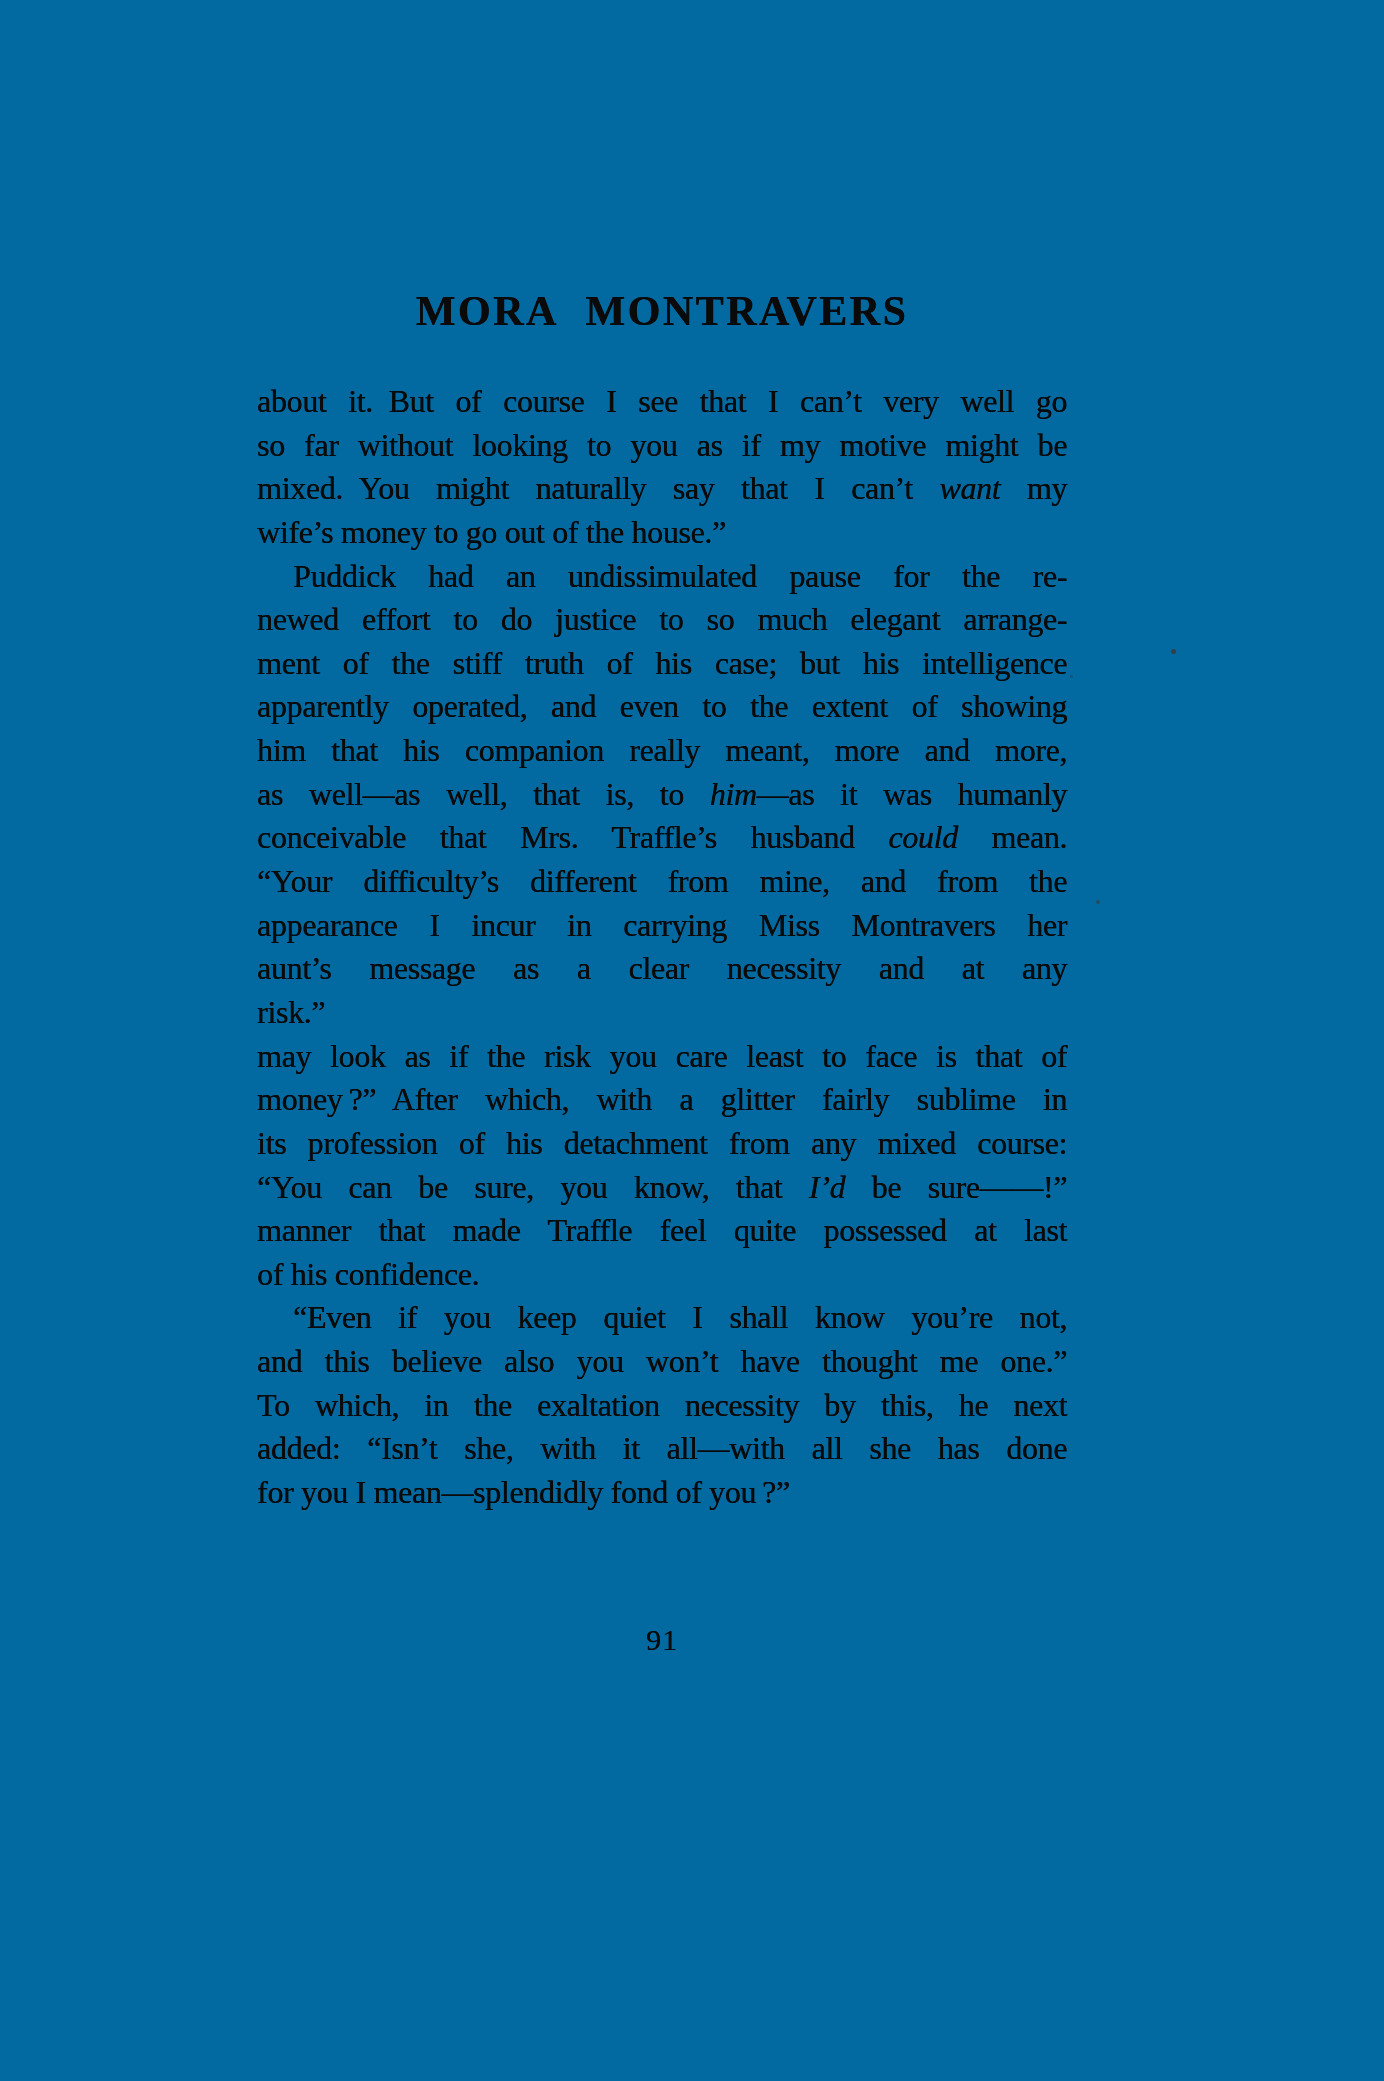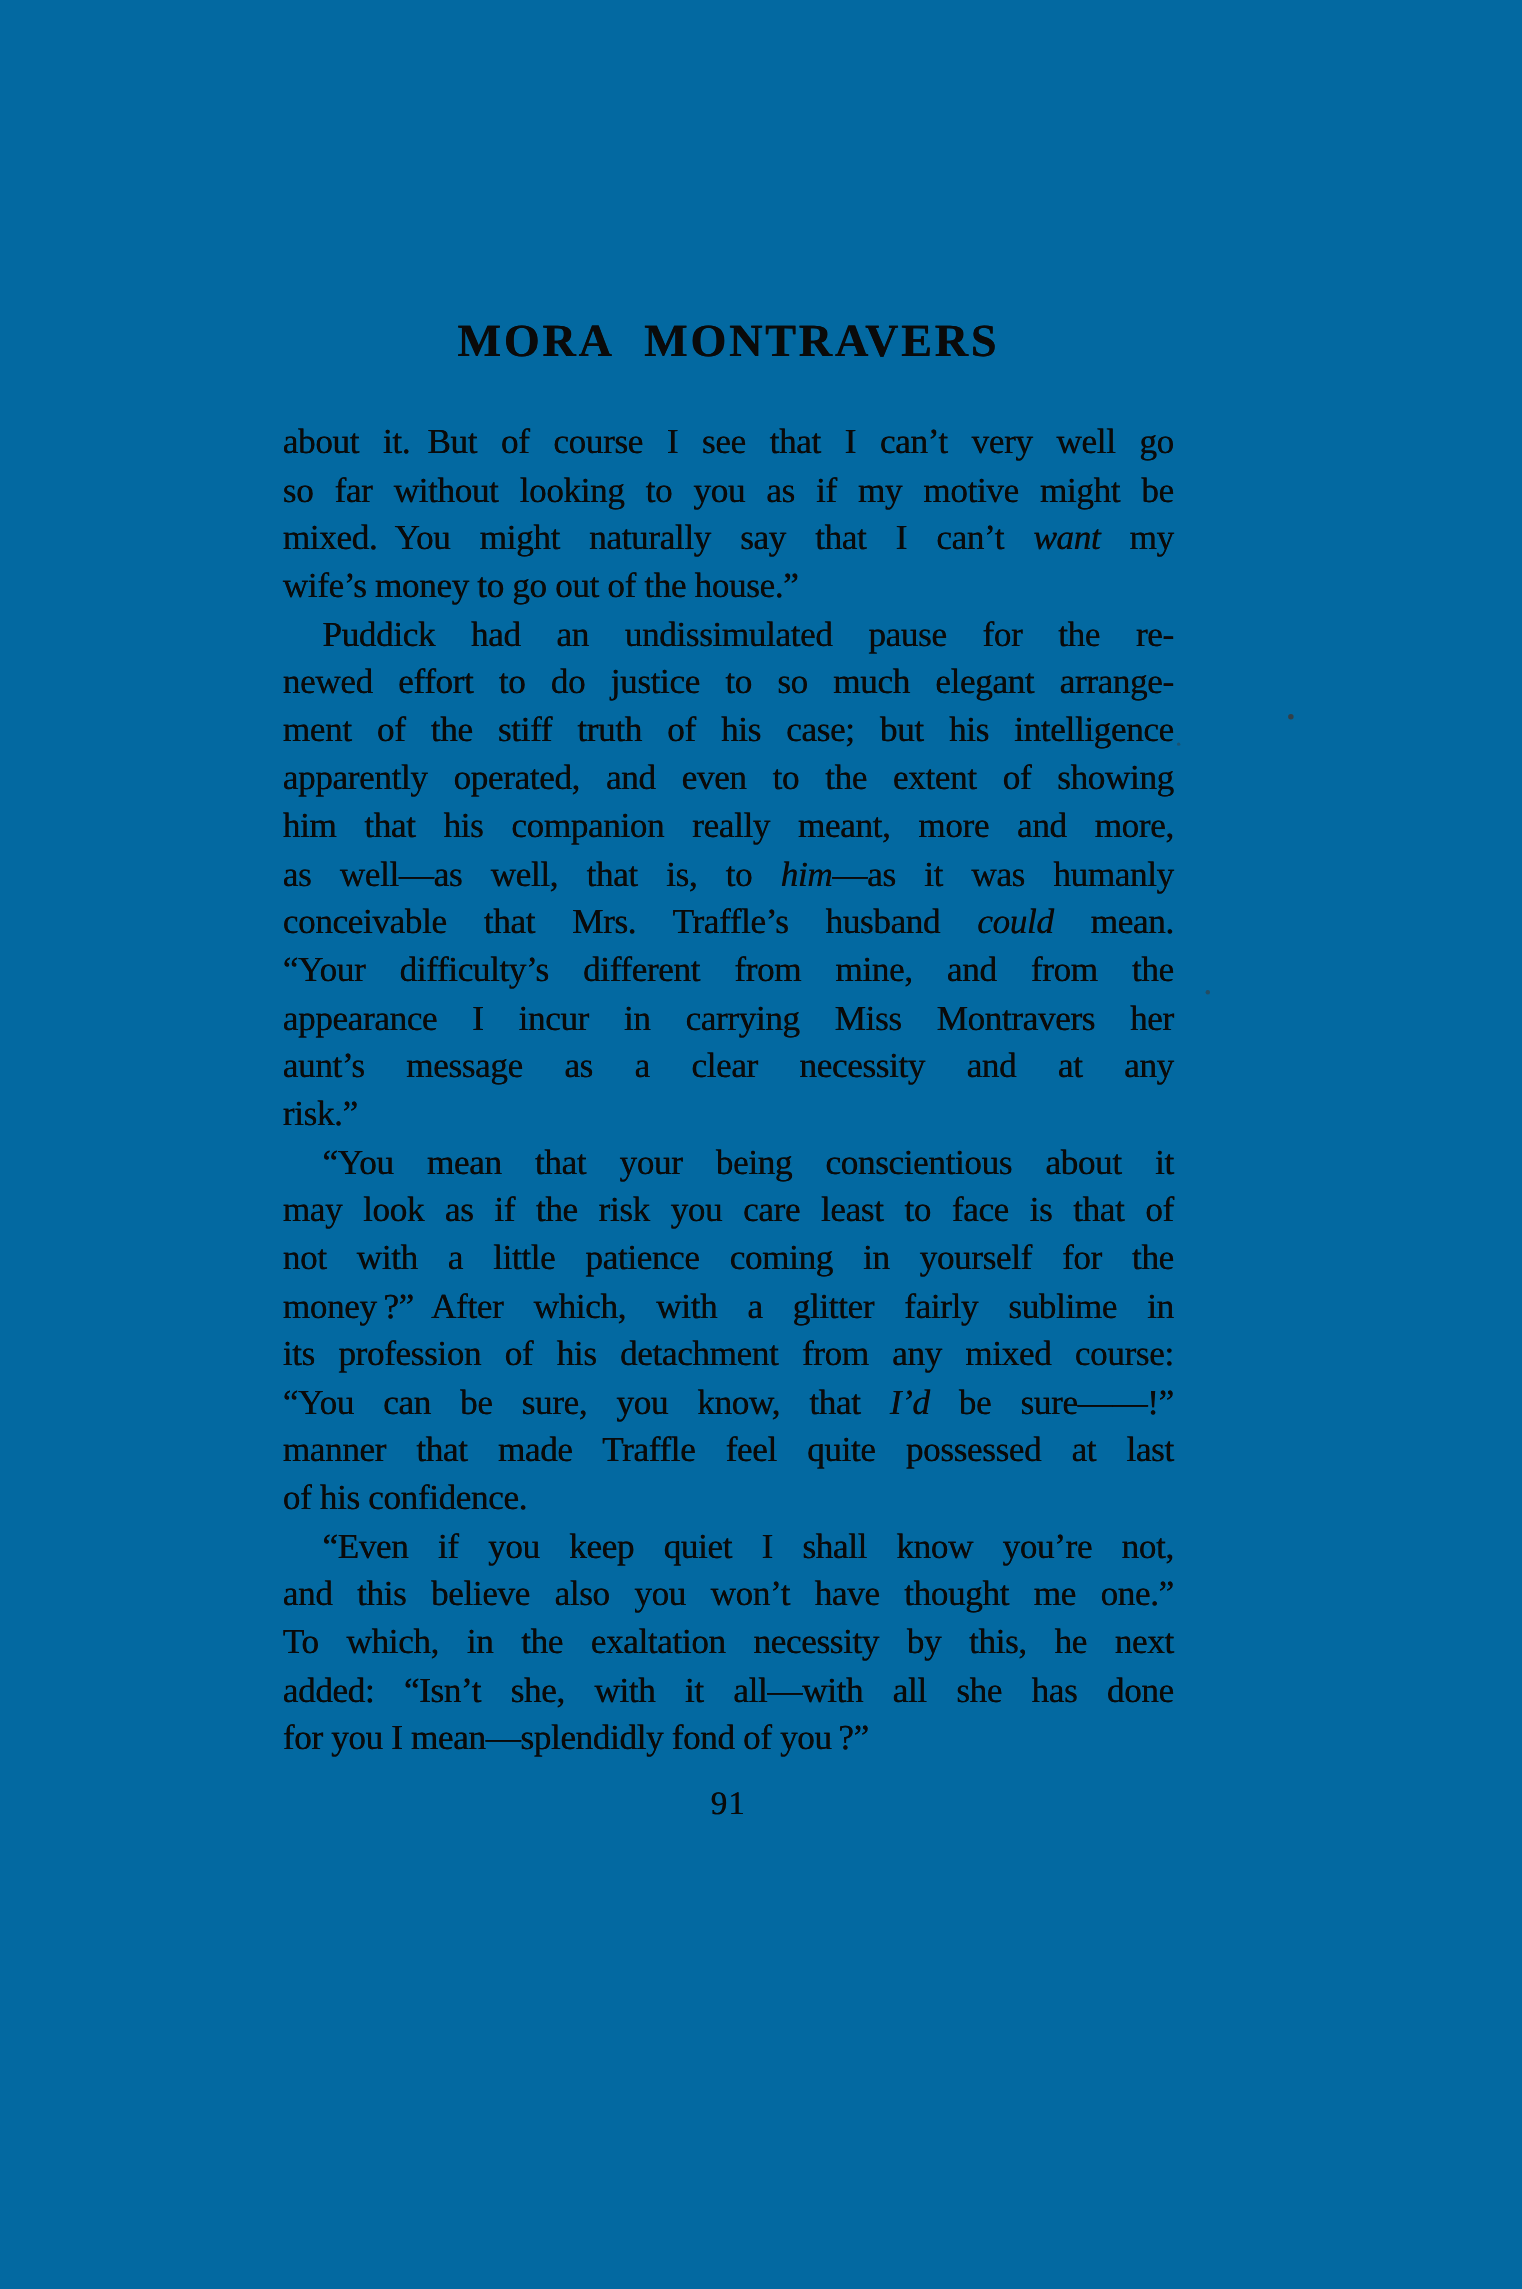--- a/index.html
+++ b/index.html
@@ -96,23 +96,21 @@
         <div class="line"><span>apparently operated, and even to the extent of showing</span></div>
         <div class="line"><span>him that his companion really meant, more and more,</span></div>
         <div class="line"><span>as well—as well, that is, to </span><i>him</i><span>—as it was humanly</span></div>
         <div class="line"><span>conceivable that Mrs. Traffle’s husband </span><i>could</i><span> mean.</span></div>
         <div class="line"><span>“Your difficulty’s different from mine, and from the</span></div>
         <div class="line"><span>appearance I incur in carrying Miss Montravers her</span></div>
         <div class="line"><span>aunt’s message as a clear necessity and at any</span></div>
         <div class="line end"><span>risk.”</span></div>
       </div>
       <div>
-        <div class="line first-indent"><span>“You mean that your being conscientious about it</span></div>
         <div class="line"><span>may look as if the risk you care least to face is that of</span></div>
-        <div class="line"><span>not with a little patience coming in yourself for the</span></div>
         <div class="line"><span>money ?” After which, with a glitter fairly sublime in</span></div>
         <div class="line"><span>its profession of his detachment from any mixed course:</span></div>
         <div class="line"><span>“You can be sure, you know, that </span><i>I’d</i><span> be sure——!”</span></div>
       </div>
       <div>
         <div class="line"><span>manner that made Traffle feel quite possessed at last</span></div>
         <div class="line end"><span>of his confidence.</span></div>
       </div>
       <div>
         <div class="line first-indent"><span>“Even if you keep quiet I shall know you’re not,</span></div>

